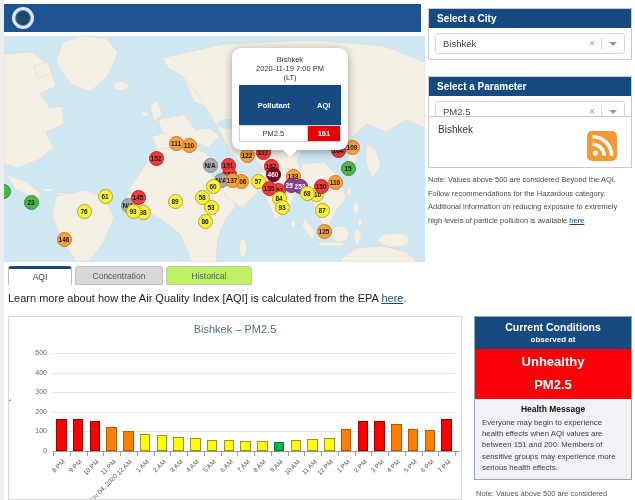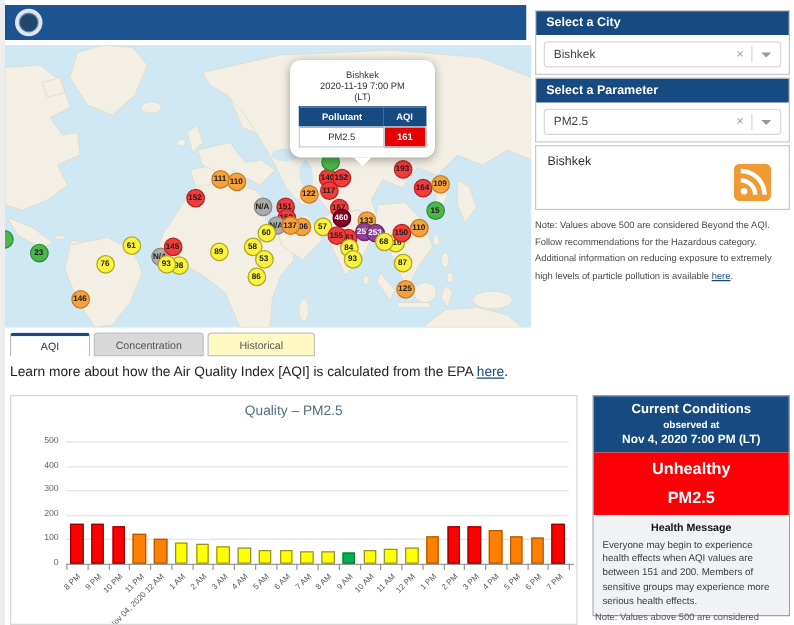--- a/index.html
+++ b/index.html
@@ -29,21 +29,21 @@
   .marker.gray   { background:#ababab; border-color:#878787; }
 
   
   .map-popup { position:absolute; left:228px; top:12px; width:116px; background:#fff; border-radius:9px;
                box-shadow:0 2px 8px rgba(0,0,0,.35); padding:7px 7px 8px; z-index:10; text-align:center;
                font-size:7.5px; color:#333; }
   .map-popup::after { content:''; position:absolute; left:50%; bottom:-7px; margin-left:-7px;
                       border:7px solid transparent; border-top-color:#fff; border-bottom:none; }
   .popup-city { font-size:7.5px; }
   .popup-table { width:100%; border-collapse:collapse; margin-top:3px; border:1px solid #164a80; }
-  .popup-table th { background:#164a80; color:#fff; font-size:7.5px; padding:3px 2px; }
+  .popup-table th { background:#164a80; color:#fff; font-size:7.5px; padding:15px 2px; }
   .popup-table td { font-size:7.5px; padding:3px 2px; border:1px solid #c9d2dc; }
   .popup-aqi-cell { background:#e60000; color:#fff; font-weight:bold; }
 
   
   .panel { position:absolute; left:428px; width:204px; border:1px solid #c9c9c9; background:#fff; }
   .panel-head { background:#164a80; color:#fff; font-size:10px; font-weight:bold; padding:4px 8px; }
   .select-control { margin:5px 6px; height:21px; border:1px solid #d8d8d8; border-radius:3px; display:flex;
                     align-items:center; background:#fff; font-size:9.5px; color:#444; padding-left:7px; }
   .clear-x { color:#999; font-size:10px; margin-left:auto; padding:0 6px; cursor:pointer; }
   .sel-sep { width:1px; height:13px; background:#d8d8d8; }
@@ -55,21 +55,21 @@
   .side-note { position:absolute; left:428px; top:173px; width:202px; font-size:7.5px; color:#4a4a4a;
                line-height:1.8; }
   .navy-link { color:#164a80; font-weight:normal; text-decoration:underline; cursor:pointer; }
 
   
   .tab { position:absolute; top:266px; height:19px; font-size:8.5px; display:flex; align-items:center;
          justify-content:center; border-radius:3px 3px 0 0; cursor:pointer; }
   .tab.active { left:8px; width:64px; background:#fff; border:1px solid #bbb; border-bottom:none;
                 border-top:3px solid #164a80; color:#333; }
   .tab.t2 { left:75px; width:88px; background:#d8d8d8; border:1px solid #c2c2c2; color:#555; }
-  .tab.t3 { left:166px; width:86px; background:#fef9c3; border:1px solid #c2c2c2; color:#555; }
+  .tab.t3 { left:166px; width:86px; background:#bef264; border:1px solid #c2c2c2; color:#555; }
   .epa-line { position:absolute; left:8px; top:292px; font-size:11px; color:#222; }
 
   
   .chart-panel { position:absolute; left:8px; top:316px; width:454px; height:184px; border:1px solid #d8d8d8;
                  background:#fff; overflow:hidden; }
   .chart-title { position:absolute; left:0; right:0; top:6px; text-align:center; font-size:11px; color:#51707f; }
   .ylabel { position:absolute; left:-9px; top:82px; font-size:7px; color:#555; transform:rotate(-90deg); }
   .gridline { position:absolute; height:1px; background:#e4e4e4; }
   .ytick { position:absolute; left:8px; width:30px; text-align:right; font-size:7px; color:#666; }
   .axisline { position:absolute; height:1px; background:#999; }
@@ -219,21 +219,21 @@
 <div class="panel" style="top:8px;">
   <div class="panel-head">Select a City</div>
   <div class="select-control">
     <span>Bishkek</span>
     <span class="clear-x">×</span>
     <span class="sel-sep"></span>
     <span class="chev"></span>
   </div>
 </div>
 
-<div class="panel" style="top:62px;">
+<div class="panel" style="top:76px;">
   <div class="panel-head">Select a Parameter</div>
   <div class="select-control">
     <span>PM2.5</span>
     <span class="clear-x">×</span>
     <span class="sel-sep"></span>
     <span class="chev"></span>
   </div>
 </div>
 
 <div class="feed-box">
@@ -252,21 +252,21 @@
 
 <div class="tab active">AQI</div>
 <div class="tab t2">Concentration</div>
 <div class="tab t3">Historical</div>
 
 <div class="epa-line">
   <span>Learn more about how the Air Quality Index [AQI] is calculated from the EPA </span><a class="navy-link">here</a><span>.</span>
 </div>
 
 <div class="chart-panel">
-  <div class="chart-title">Quality – PM2.5</div>
+  <div class="chart-title">Bishkek – PM2.5</div>
   <div class="ylabel">AQI</div>
   <div id="plot">
       <div class="ytick" style="top: 130px;">0</div>
       <div class="gridline" style="left: 44px; width: 402px; top: 114.4px;"></div>
       <div class="ytick" style="top: 110.4px;">100</div>
       <div class="gridline" style="left: 44px; width: 402px; top: 94.8px;"></div>
       <div class="ytick" style="top: 90.8px;">200</div>
       <div class="gridline" style="left: 44px; width: 402px; top: 75.2px;"></div>
       <div class="ytick" style="top: 71.2px;">300</div>
       <div class="gridline" style="left: 44px; width: 402px; top: 55.6px;"></div>
@@ -347,21 +347,20 @@
       <div class="xlab" style="left: 350.875px; top: 141px;">6 PM</div>
       <div class="bar r" style="left: 432.375px; width: 10.5px; top: 102.444px; height: 31.556px;"></div>
       <div class="xlab" style="left: 367.625px; top: 141px;">7 PM</div>
     </div>
 </div>
 
 <div class="cc-panel">
   <div class="cc-header">
     <div class="cc-h1">Current Conditions</div>
     <div class="cc-h2">observed at</div>
-    <div class="cc-h3">Nov 4, 2020 7:00 PM (LT)</div>
   </div>
   <div class="cc-aqi">
     <div>Unhealthy</div>
     <div>PM2.5</div>
   </div>
   <div class="cc-health">
     <div class="cc-health-title">Health Message</div>
     <div class="cc-health-body">Everyone may begin to experience health effects when AQI values are between 151 and 200. Members of sensitive groups may experience more serious health effects.</div>
   </div>
 </div>

